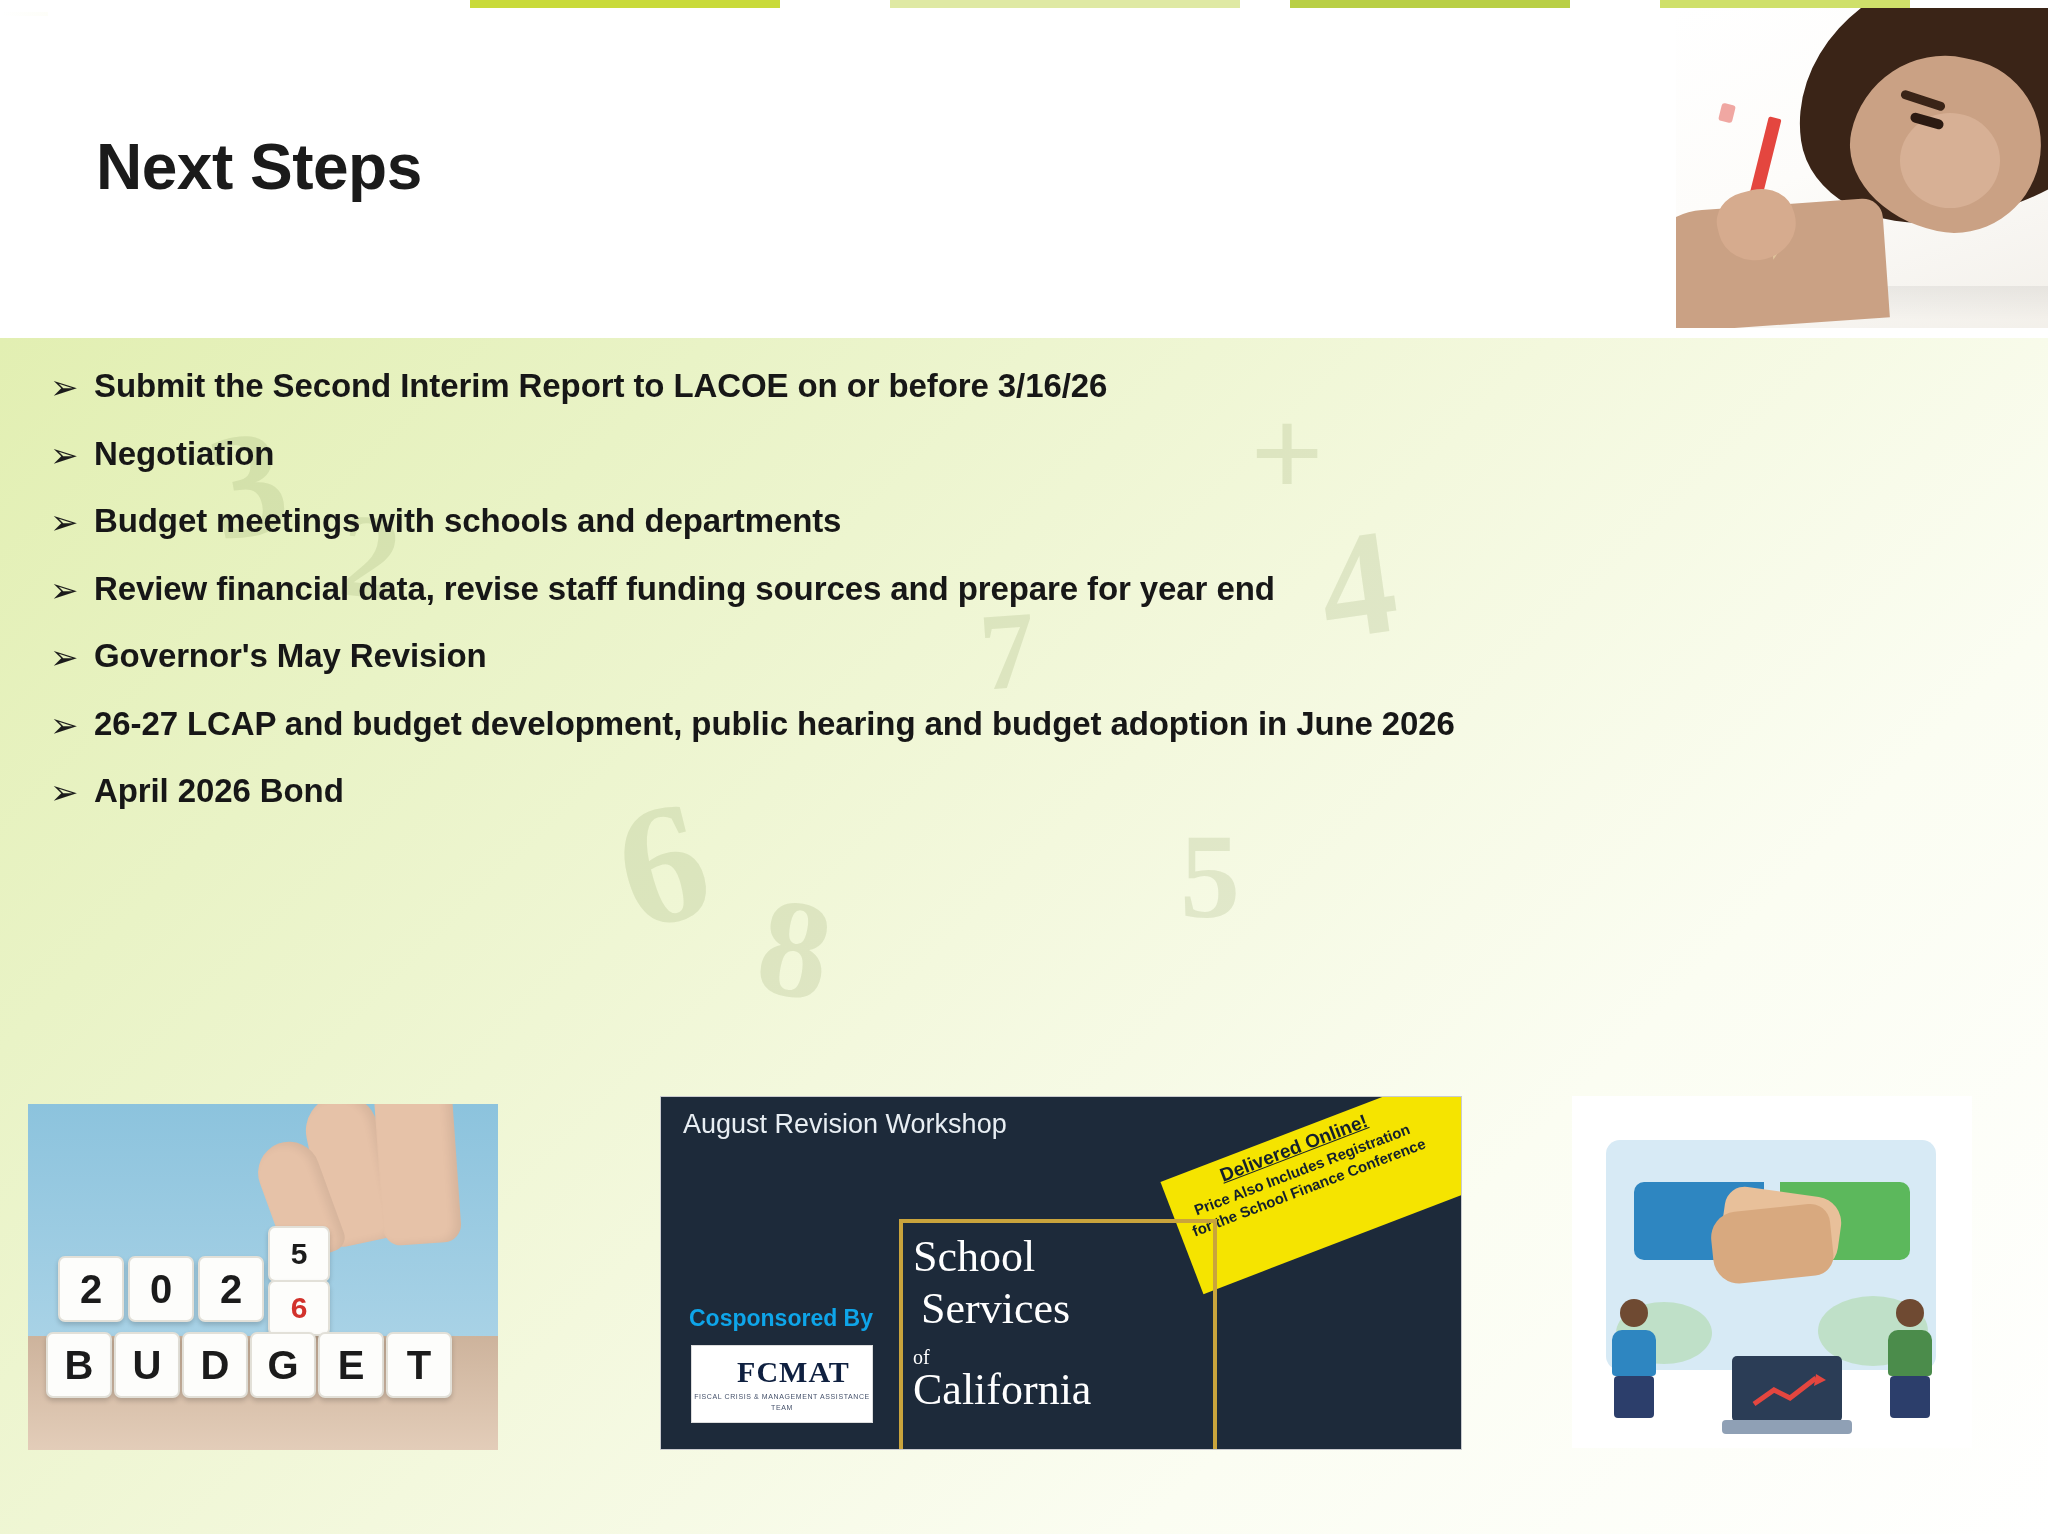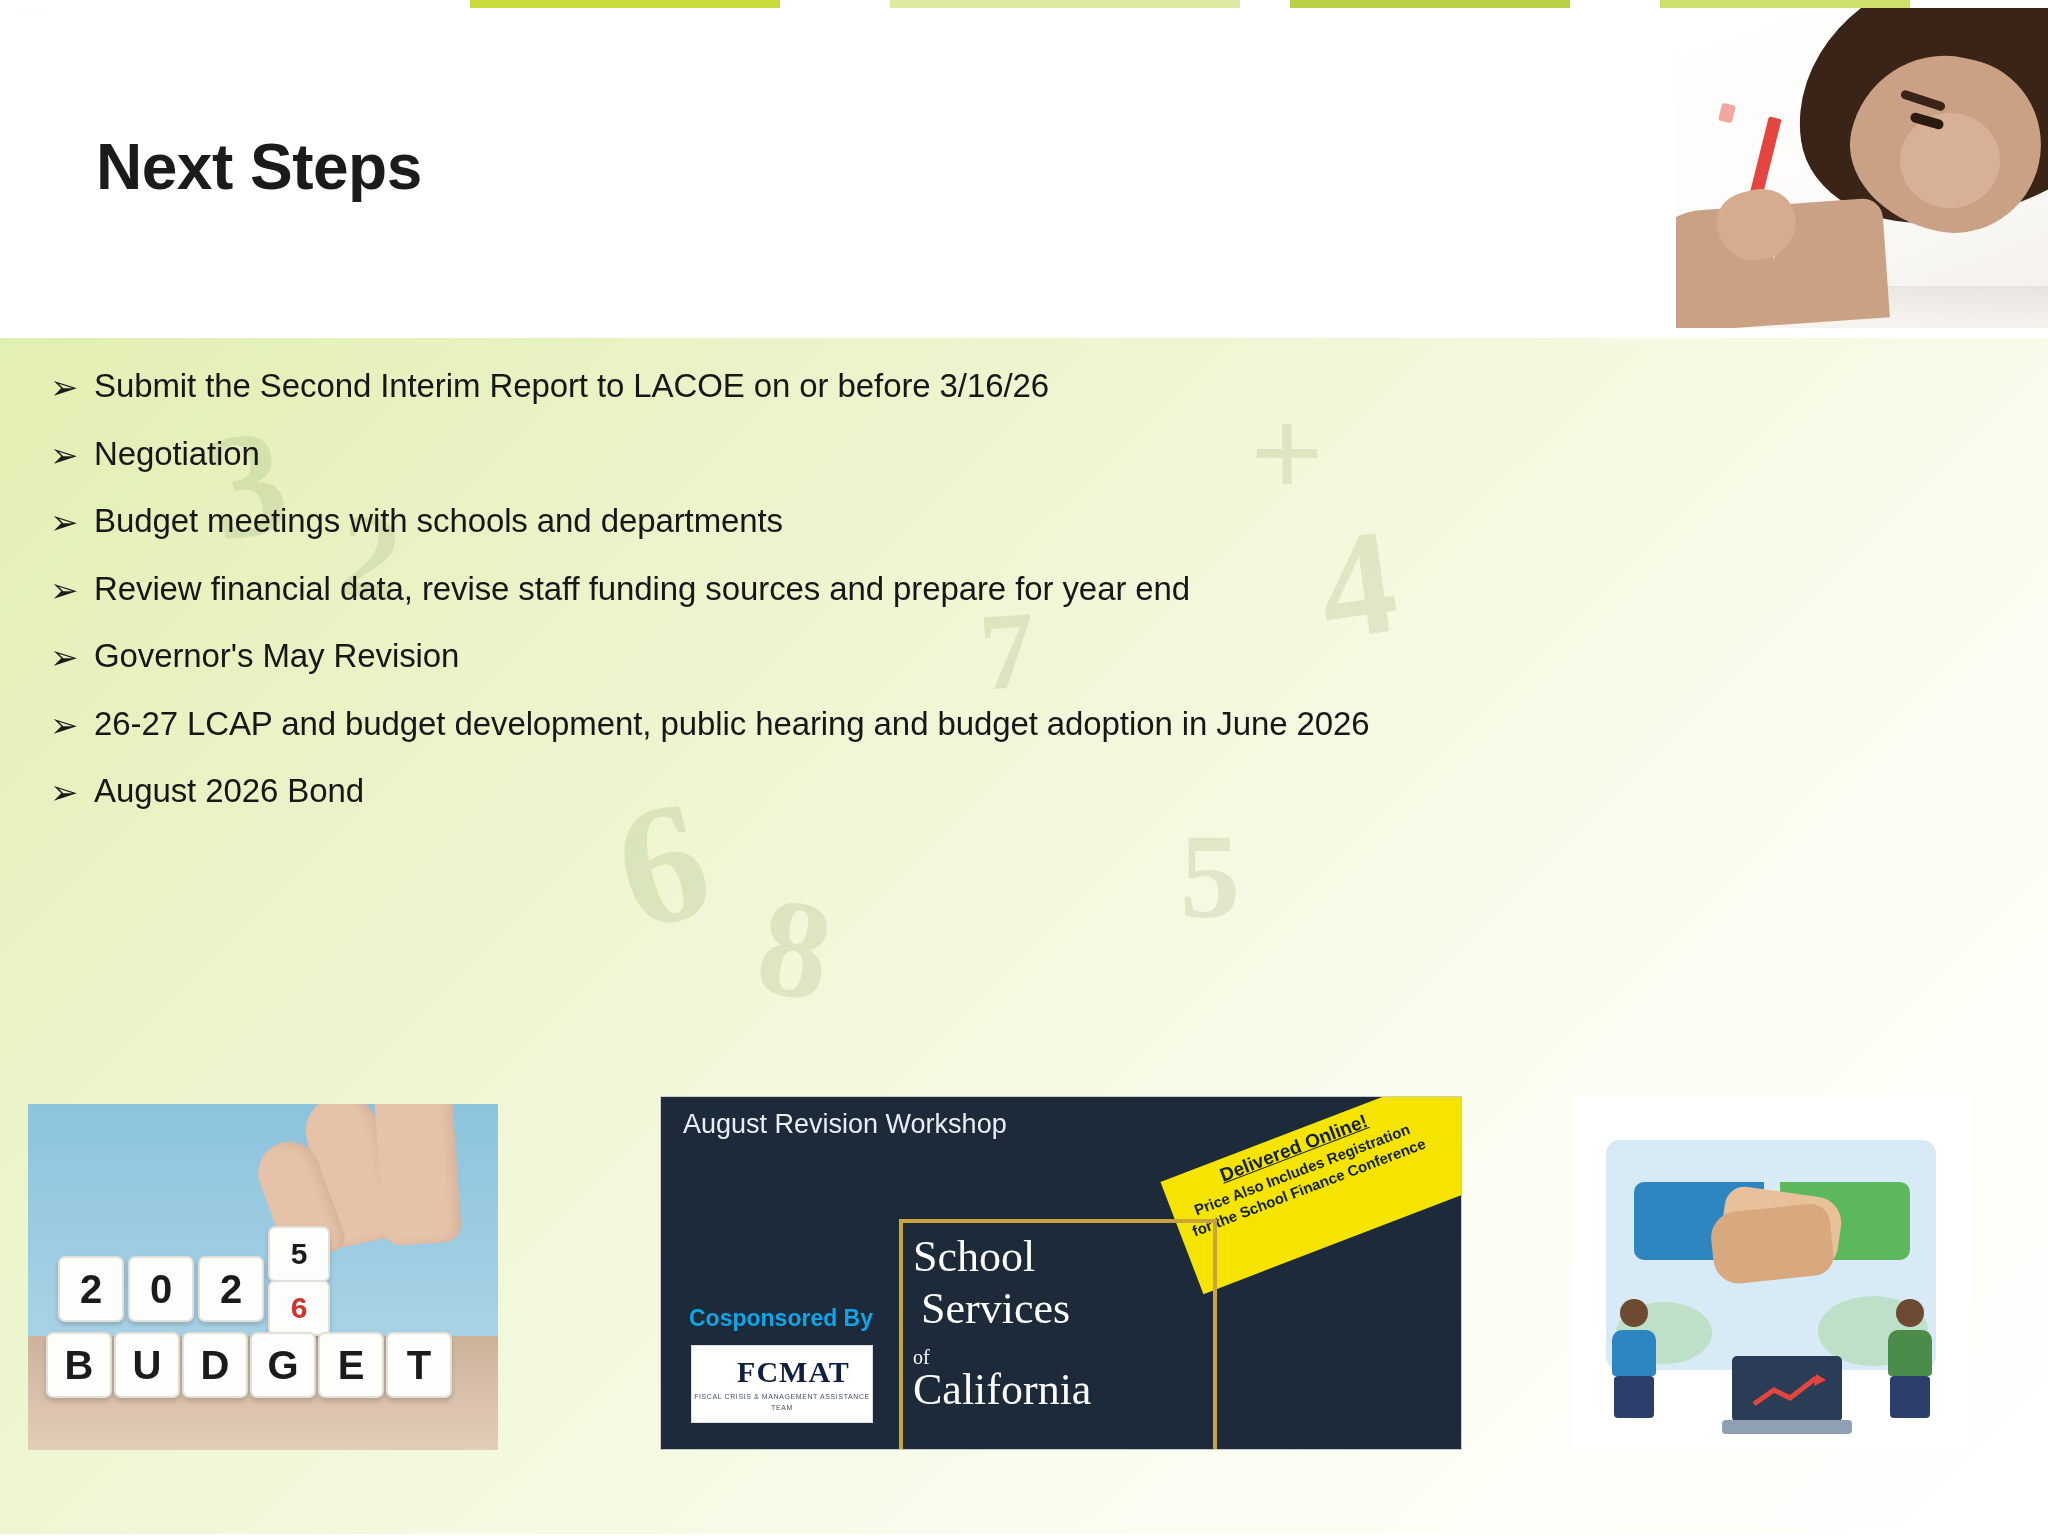--- a/index.html
+++ b/index.html
@@ -215,21 +215,21 @@
     font-size: 34px;
     color: #1b1b1b;
     line-height: 1.25;
     padding-top: 2px;
     text-align: left;
     padding-left: 14px;
     box-sizing: border-box;
   }
   .btext {
     font-size: 33px;
-    font-weight: normal;
+    font-weight: bold;
     color: #171717;
     line-height: 1.32;
     letter-spacing: -0.1px;
     max-width: 1830px;
   }
 
   
   .img-budget {
     position: absolute;
     left: 28px;
@@ -485,21 +485,21 @@
       <div class="btext">Governor's May Revision</div>
     </div>
 
     <div class="bullet-row">
       <div class="chev">➢</div>
       <div class="btext" style="max-width:1830px;"> 26-27 LCAP and budget development, public hearing and budget adoption in June 2026</div>
     </div>
 
     <div class="bullet-row">
       <div class="chev">➢</div>
-      <div class="btext">August 2026 Bond</div>
+      <div class="btext">April 2026 Bond</div>
     </div>
 
   </div>
 
   <div class="img-budget">
     <div class="budget-sky"></div>
     <div class="budget-table"></div>
 
     <div class="finger" style="left:286px; top:-10px; width:72px; height:150px; transform:rotate(-12deg);"></div>
     <div class="finger" style="left:350px; top:-40px; width:78px; height:180px; transform:rotate(-4deg);"></div>

